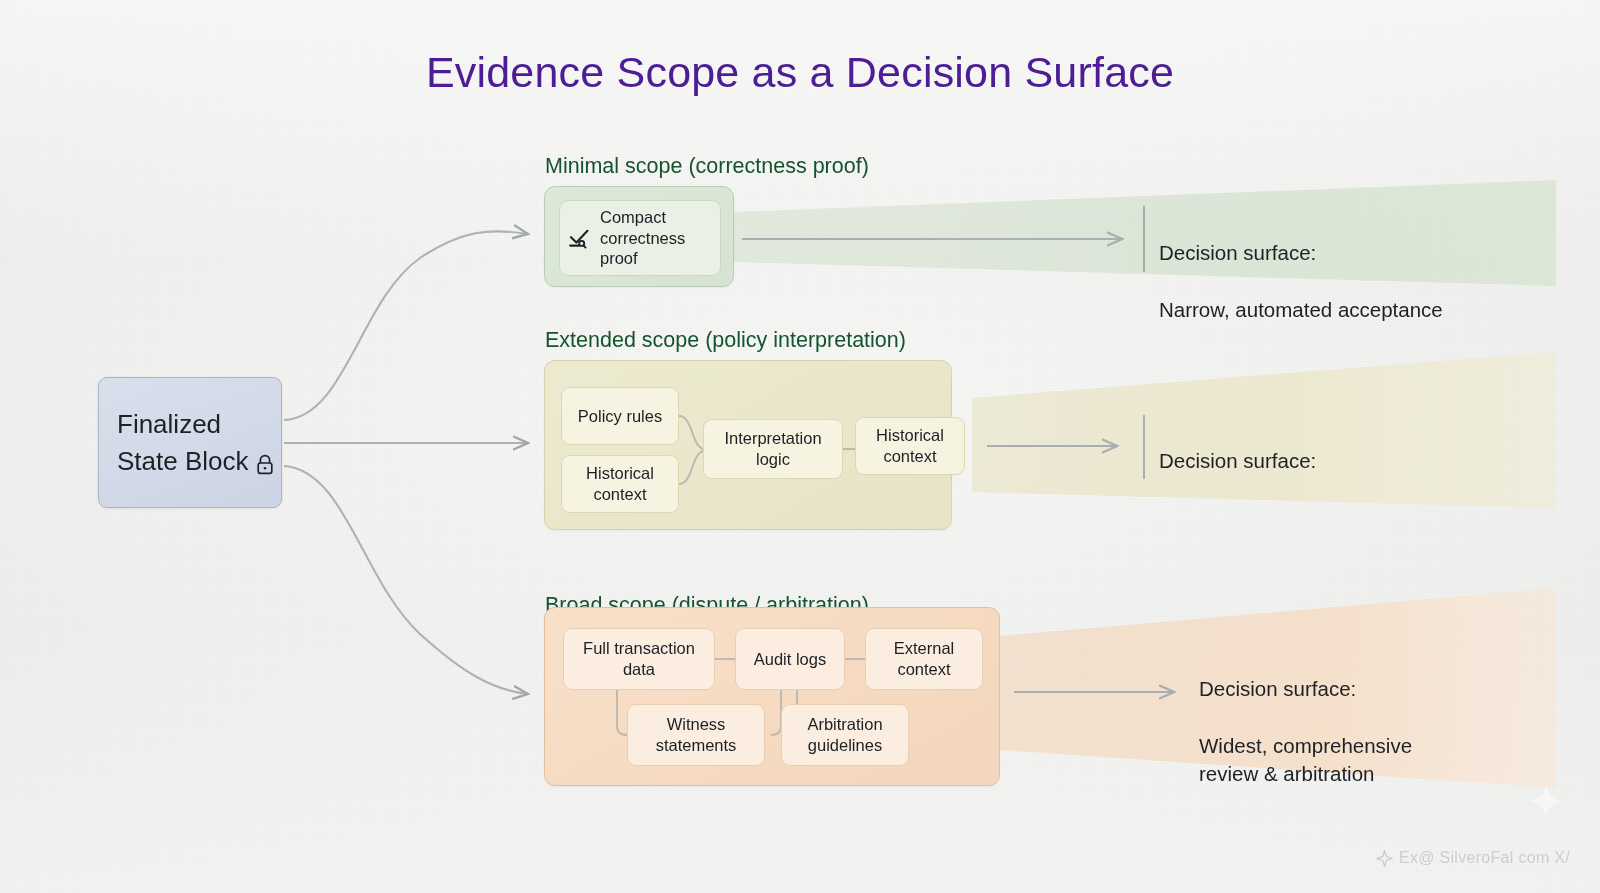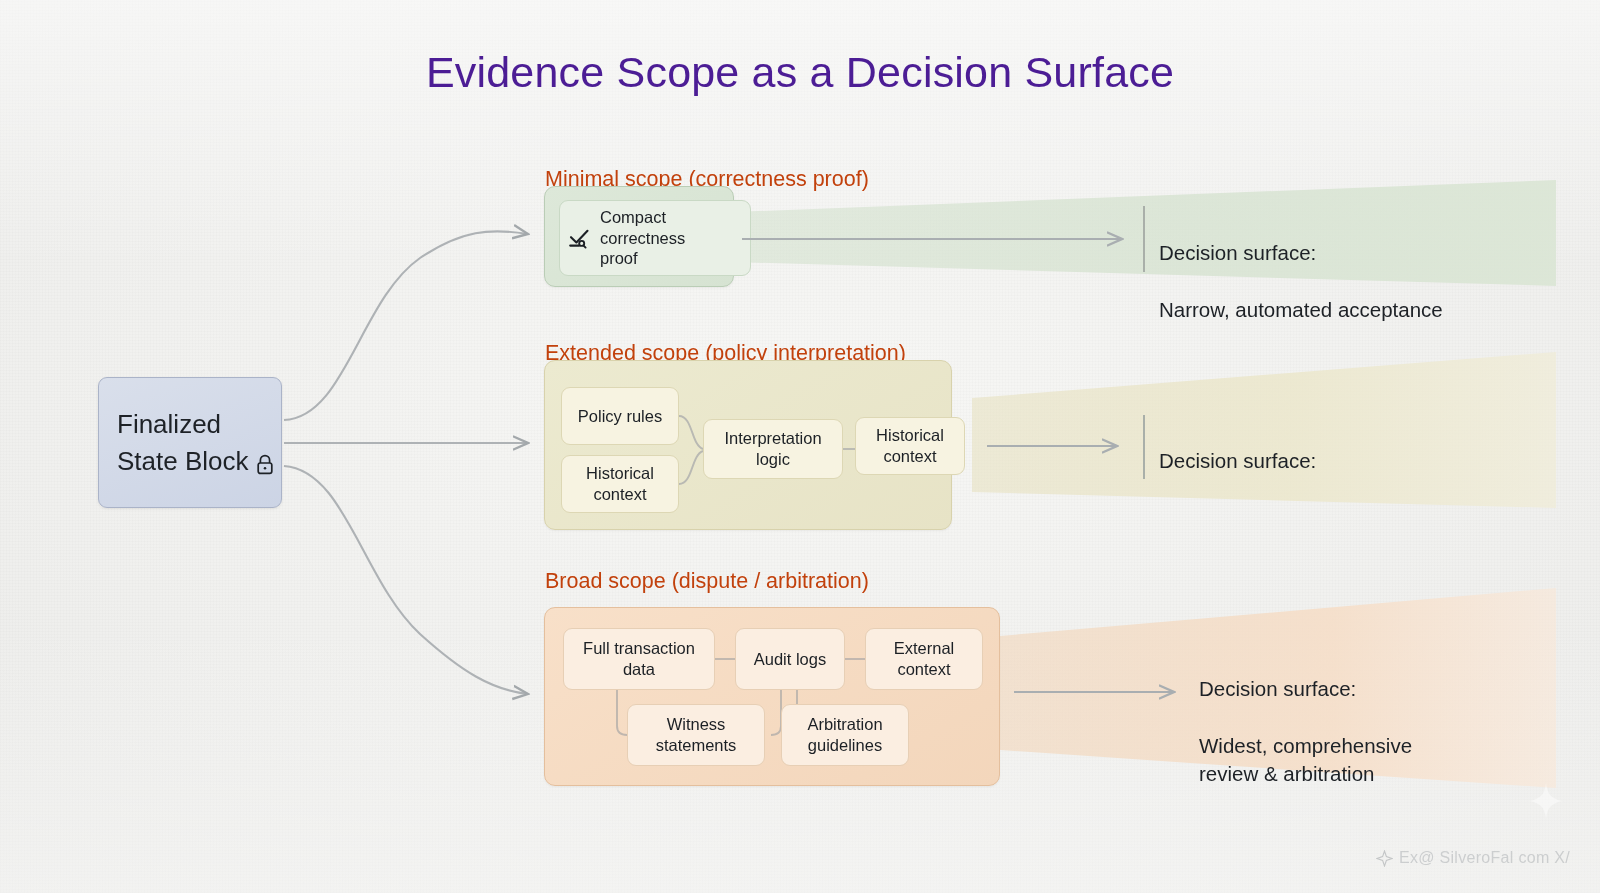--- a/index.html
+++ b/index.html
@@ -60,23 +60,22 @@
     display: flex;
     align-items: flex-end;
     flex-wrap: wrap;
   }
   .lock-ico { display:inline-block; margin-left:7px; vertical-align:-2px; }
 
   
   .scope-title {
     position: absolute;
     font-size: 21.5px;
-    color: #c2410c;
+    color: #14532d;
     white-space: nowrap;
-    margin-top: 13px;
   }
 
   .scope-box {
     position: absolute;
     border-radius: 11px;
     box-shadow: 0 1px 2px rgba(0,0,0,0.05);
   }
 
   .item {
     position: absolute;
@@ -89,21 +88,21 @@
     line-height: 1.25;
     color: #1c2025;
     padding: 4px 8px;
   }
   .item .txt { white-space: pre-line; }
 
   
   #scope-min-box { left:544px; top:186px; width:190px; height:101px;
     background: linear-gradient(145deg,#dde8d9 0%, #d6e3d2 100%);
     border:1.4px solid #bacdb6; }
-  #item-compact { left:14px; top:13px; width:192px; height:76px;
+  #item-compact { left:14px; top:13px; width:162px; height:76px;
     background:#e9f0e6; border:1.3px solid #c9d9c5;
     justify-content:flex-start; padding-left:6px; }
   #item-compact .txt { text-align:left; margin-left:6px; }
 
   
   #scope-ext-box { left:544px; top:360px; width:408px; height:170px;
     background: linear-gradient(150deg,#ecead0 0%, #e7e3c6 100%);
     border:1.4px solid #d8d2ac;padding-left:44px; }
   .y-item { background:#f7f3e1; border:1.3px solid #ddd7b4; }
   #item-policy   { left:16px;  top:26px;  width:118px; height:58px; }
@@ -272,21 +271,21 @@
       <path d="M 0 1 L 9 5 L 0 9" fill="none" stroke="#a9aeb1" stroke-width="1.4"></path>
     </marker>
   </defs>
 </svg>
 
 <div class="divider" style="left:1143px; top:415px; height:64px;"></div>
 <div class="decision" style="left:1159px; top:419px;">
   <div>Decision surface:</div>
 </div>
 
-<div class="scope-title" style="left:545px; top:556px;">Broad scope (dispute / arbitration)</div>
+<div class="scope-title" style="left:545px; top:593px;">Broad scope (dispute / arbitration)</div>
 
 <div class="scope-box" id="scope-brd-box">
 
   <svg style="position:absolute;left:0;top:0;width:456px;height:179px" viewBox="0 0 456 179">
     <path d="M170,51 L190,51" fill="none" stroke="#bfb6ae" stroke-width="1.9"></path>
     <path d="M300,51 L320,51" fill="none" stroke="#bfb6ae" stroke-width="1.9"></path>
     <path d="M72,82 L72,118 C72,124 76,127 82,127" fill="none" stroke="#bfb6ae" stroke-width="1.9"></path>
     <path d="M236,82 L236,118 C236,124 232,127 226,127" fill="none" stroke="#bfb6ae" stroke-width="1.9"></path>
     <path d="M252,82 L252,118 C252,124 248,127 242,127" fill="none" stroke="#bfb6ae" stroke-width="1.9"></path>
   </svg>

